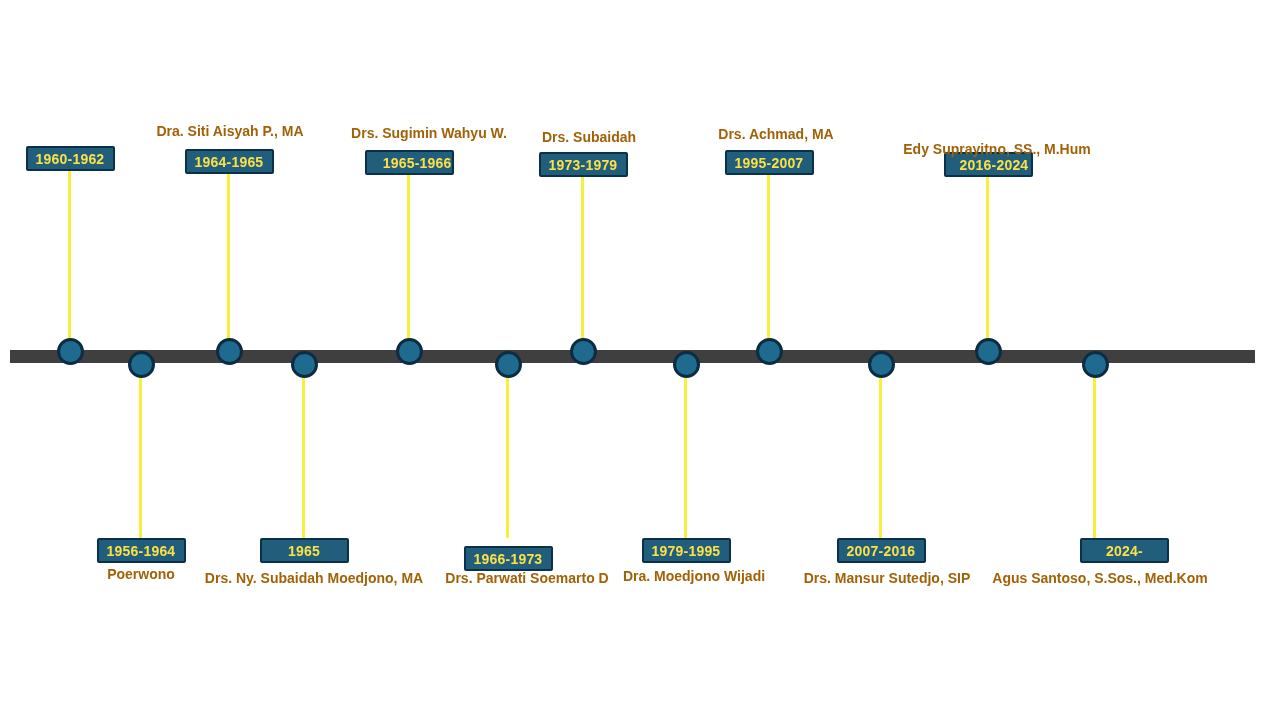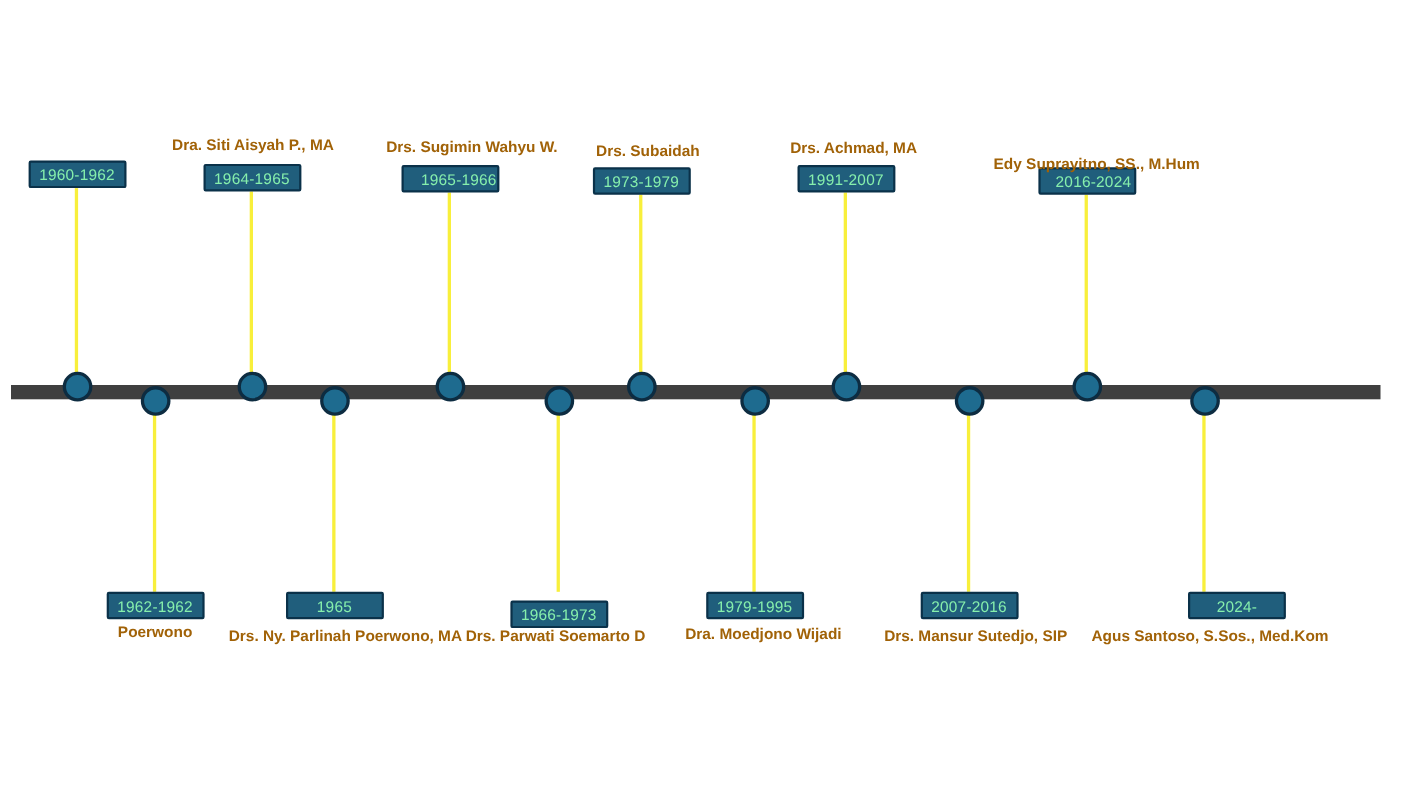--- a/index.html
+++ b/index.html
@@ -30,23 +30,23 @@
     height: 25px;
     box-sizing: border-box;
     background: #205E7C;
     border: 2px solid #0A3149;
     border-radius: 2px;
     display: flex;
     align-items: center;
     justify-content: center;
   }
   .period-label {
-    color: #86efac;
+    color: #fde047;
     font-size: 14px;
-    font-weight: normal;
+    font-weight: bold;
     letter-spacing: 0.2px;
     white-space: nowrap;
   }
   .node {
     position: absolute;
     width: 27px;
     height: 27px;
     box-sizing: border-box;
     background: #1E6B8F;
     border: 3px solid #0D2C41;
@@ -69,63 +69,63 @@
 <div class="stage">
   <div class="bar"></div>
   <div id="entries">
       <div class="connector" style="left: 68px; top: 171px; height: 180px;"></div>
       <div class="period-box" style="left: 25.5px; top: 146px;">
         <div class="period-label">1960-1962</div>
       </div>
       <div class="node" style="left: 56.5px; top: 337.5px;"></div>
       <div class="connector" style="left: 139px; top: 364px; height: 174px;"></div>
       <div class="period-box" style="left: 96.5px; top: 538px;">
-        <div class="period-label">1962-1962</div>
+        <div class="period-label">1956-1964</div>
       </div>
       <div class="node" style="left: 127.5px; top: 350.5px;"></div>
       <div class="name-label" style="left: -19px; top: 566px;">Poerwono</div>
       <div class="connector" style="left: 227px; top: 174px; height: 177px;"></div>
       <div class="period-box" style="left: 184.5px; top: 149px;">
         <div class="period-label">1964-1965</div>
       </div>
       <div class="node" style="left: 215.5px; top: 337.5px;"></div>
       <div class="name-label" style="left: 70px; top: 123px;">Dra. Siti Aisyah P., MA</div>
       <div class="connector" style="left: 302px; top: 364px; height: 174px;"></div>
       <div class="period-box" style="left: 259.5px; top: 538px;">
         <div class="period-label">1965</div>
       </div>
       <div class="node" style="left: 290.5px; top: 350.5px;"></div>
-      <div class="name-label" style="left: 154px; top: 570px;">Drs. Ny. Parlinah Poerwono, MA</div>
+      <div class="name-label" style="left: 154px; top: 570px;">Drs. Ny. Subaidah Moedjono, MA</div>
       <div class="connector" style="left: 407px; top: 175px; height: 176px;"></div>
       <div class="period-box" style="left: 364.5px; top: 150px; justify-content: flex-end;">
         <div class="period-label">1965-1966</div>
       </div>
       <div class="node" style="left: 395.5px; top: 337.5px;"></div>
       <div class="name-label" style="left: 257px; top: 125px; margin-left: 12px;">Drs. Sugimin Wahyu W.</div>
       <div class="connector" style="left: 506px; top: 364px; height: 174px;"></div>
       <div class="period-box" style="left: 463.5px; top: 546px; text-align: center;">
         <div class="period-label">1966-1973</div>
       </div>
       <div class="node" style="left: 494.5px; top: 350.5px;"></div>
-      <div class="name-label" style="left: 345px; top: 570px; text-align: center;">Drs. Parwati Soemarto D</div>
+      <div class="name-label" style="left: 367px; top: 570px; text-align: center;">Drs. Parwati Soemarto D</div>
       <div class="connector" style="left: 581px; top: 177px; height: 174px;"></div>
       <div class="period-box" style="left: 538.5px; top: 152px;">
         <div class="period-label">1973-1979</div>
       </div>
       <div class="node" style="left: 569.5px; top: 337.5px;"></div>
       <div class="name-label" style="left: 429px; top: 129px;">Drs. Subaidah</div>
       <div class="connector" style="left: 684px; top: 364px; height: 174px;"></div>
       <div class="period-box" style="left: 641.5px; top: 538px;">
         <div class="period-label">1979-1995</div>
       </div>
       <div class="node" style="left: 672.5px; top: 350.5px;"></div>
       <div class="name-label" style="left: 534px; top: 568px;">Dra. Moedjono Wijadi</div>
       <div class="connector" style="left: 767px; top: 175px; height: 176px;"></div>
       <div class="period-box" style="left: 724.5px; top: 150px;">
-        <div class="period-label">1991-2007</div>
+        <div class="period-label">1995-2007</div>
       </div>
       <div class="node" style="left: 755.5px; top: 337.5px;"></div>
       <div class="name-label" style="left: 616px; top: 126px;">Drs. Achmad, MA</div>
       <div class="connector" style="left: 879px; top: 364px; height: 174px;"></div>
       <div class="period-box" style="left: 836.5px; top: 538px;">
         <div class="period-label">2007-2016</div>
       </div>
       <div class="node" style="left: 867.5px; top: 350.5px;"></div>
       <div class="name-label" style="left: 727px; top: 570px;">Drs. Mansur Sutedjo, SIP</div>
       <div class="connector" style="left: 986px; top: 177px; height: 174px;"></div>

